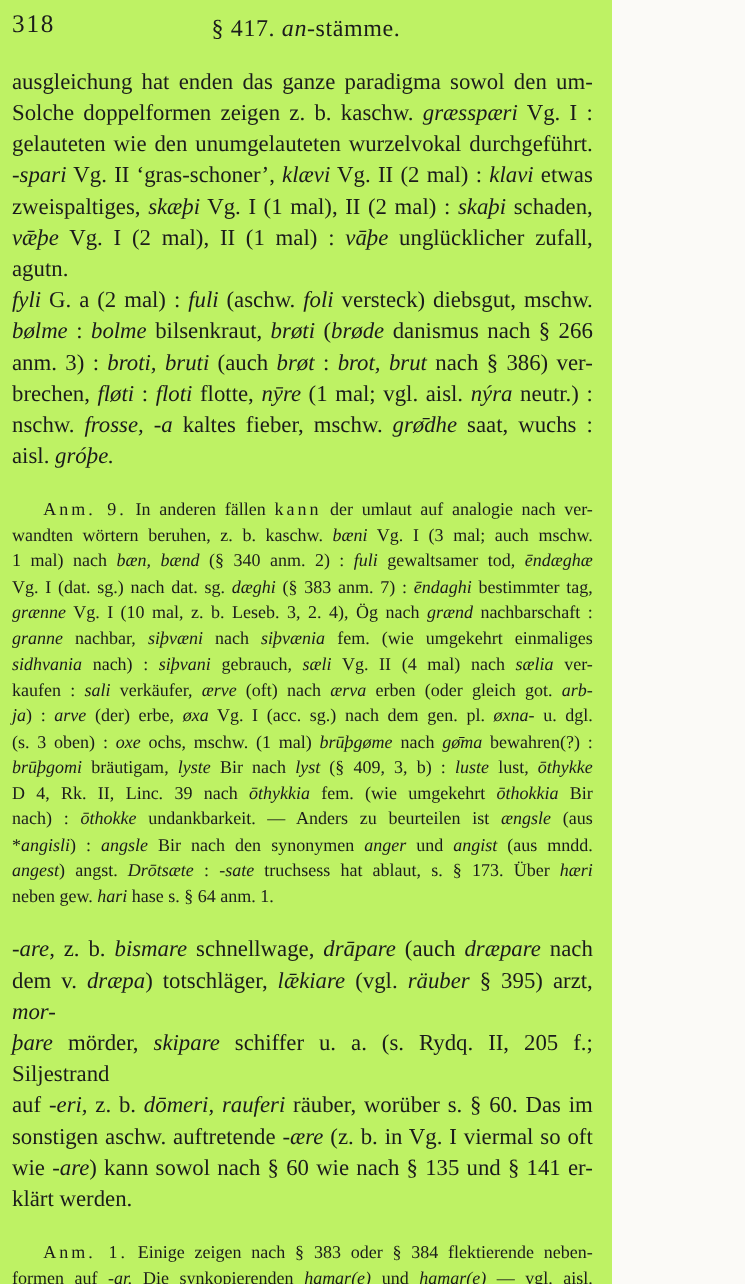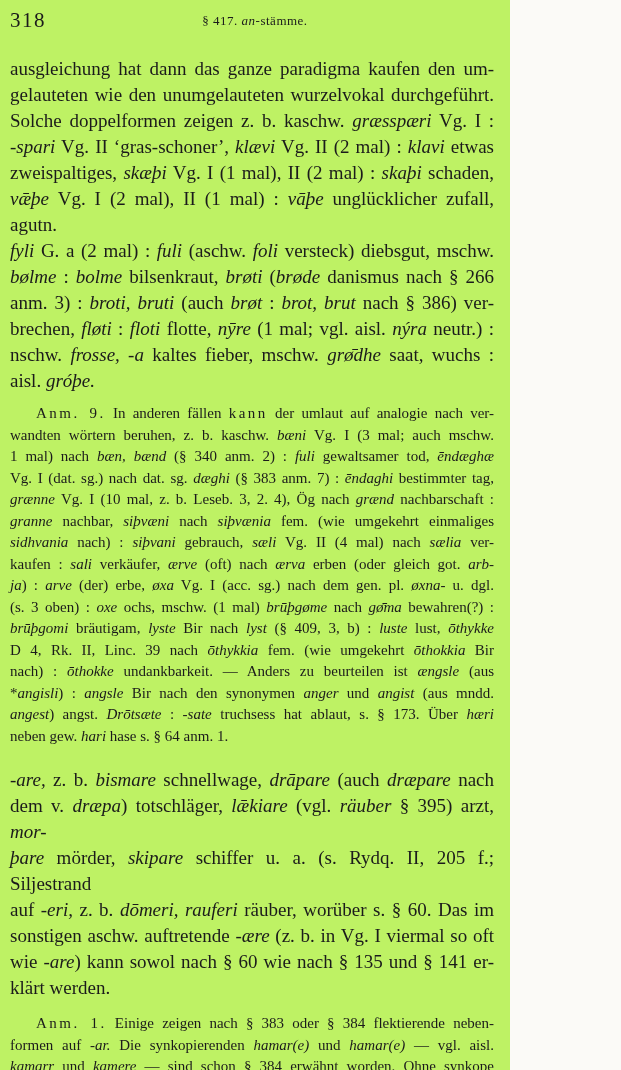--- a/index.html
+++ b/index.html
@@ -13,50 +13,50 @@
     overflow:hidden;
     box-sizing:border-box;
     padding:8px 0 0 0;
   }
   .page-header { position:relative; height:32px; }
   .page-number {
     position:absolute; left:10px; top:0;
     font-size:21px; letter-spacing:1.5px; font-weight:500;
   }
   .running-head {
-    text-align:center; font-size:13px; padding-top:5px;
+    text-align:center; font-size:20px; padding-top:5px;
     letter-spacing:0.5px;
   }
   .running-head .it { font-style:italic; }
   .page-text { margin:16px 16px 0 10px; }
   .para.body  { font-size:19px; line-height:26px; }
   .para.small { font-size:15px; line-height:21.5px; }
   .page-text .para:nth-child(2) { margin-top:9px; }
   .page-text .para:nth-child(3) { margin-top:20px; }
   .page-text .para:nth-child(4) { margin-top:12px; }
   .line { text-align:justify; white-space:normal; }
   .line.j { text-align-last:justify; }
-  .line.ind { padding-left:30px; }
+  .line.ind { padding-left:30px;margin-top:21px; }
   .para.small .line.ind { padding-left:26px; }
   .it { font-style:italic; }
   .sp { letter-spacing:2.5px; }
 </style>
 </head>
 <body>
 
 <div class="page">
   <div class="page-header">
     <span class="page-number">318</span>
     <div class="running-head"><span>§ 417. </span><span class="it">an</span><span>-stämme.</span></div>
   </div>
   <div class="page-text">
       <div class="para body">
-        <div class="line j"><span>ausgleichung hat dann das ganze paradigma kaufen den um-</span></div>
+        <div class="line j"><span>ausgleichung hat enden das ganze paradigma sowol den um-</span></div>
+        <div class="line j"><span>Solche doppelformen zeigen z. b. kaschw. </span><span class="it">græsspæri</span><span> Vg. I :</span></div>
         <div class="line j"><span>gelauteten wie den unumgelauteten wurzelvokal durchgeführt.</span></div>
-        <div class="line j"><span>Solche doppelformen zeigen z. b. kaschw. </span><span class="it">græsspæri</span><span> Vg. I :</span></div>
         <div class="line j"><span class="it">-spari</span><span> Vg. II ‘gras-schoner’, </span><span class="it">klævi</span><span> Vg. II (2 mal) : </span><span class="it">klavi</span><span> etwas</span></div>
         <div class="line j"><span>zweispaltiges, </span><span class="it">skæþi</span><span> Vg. I (1 mal), II (2 mal) : </span><span class="it">skaþi</span><span> schaden,</span></div>
         <div class="line j"><span class="it">vǣþe</span><span> Vg. I (2 mal), II (1 mal) : </span><span class="it">vāþe</span><span> unglücklicher zufall, agutn.</span></div>
         <div class="line j"><span class="it">fyli</span><span> G. a (2 mal) : </span><span class="it">fuli</span><span> (aschw. </span><span class="it">foli</span><span> versteck) diebsgut, mschw.</span></div>
         <div class="line j"><span class="it">bølme</span><span> : </span><span class="it">bolme</span><span> bilsenkraut, </span><span class="it">brøti</span><span> (</span><span class="it">brøde</span><span> danismus nach § 266</span></div>
         <div class="line j"><span>anm. 3) : </span><span class="it">broti, bruti</span><span> (auch </span><span class="it">brøt</span><span> : </span><span class="it">brot, brut</span><span> nach § 386) ver-</span></div>
         <div class="line j"><span>brechen, </span><span class="it">fløti</span><span> : </span><span class="it">floti</span><span> flotte, </span><span class="it">nȳre</span><span> (1 mal; vgl. aisl. </span><span class="it">nýra</span><span> neutr.) :</span></div>
         <div class="line j"><span>nschw. </span><span class="it">frosse, -a</span><span> kaltes fieber, mschw. </span><span class="it">grø̄dhe</span><span> saat, wuchs :</span></div>
         <div class="line"><span>aisl. </span><span class="it">gróþe.</span></div>
       </div>

